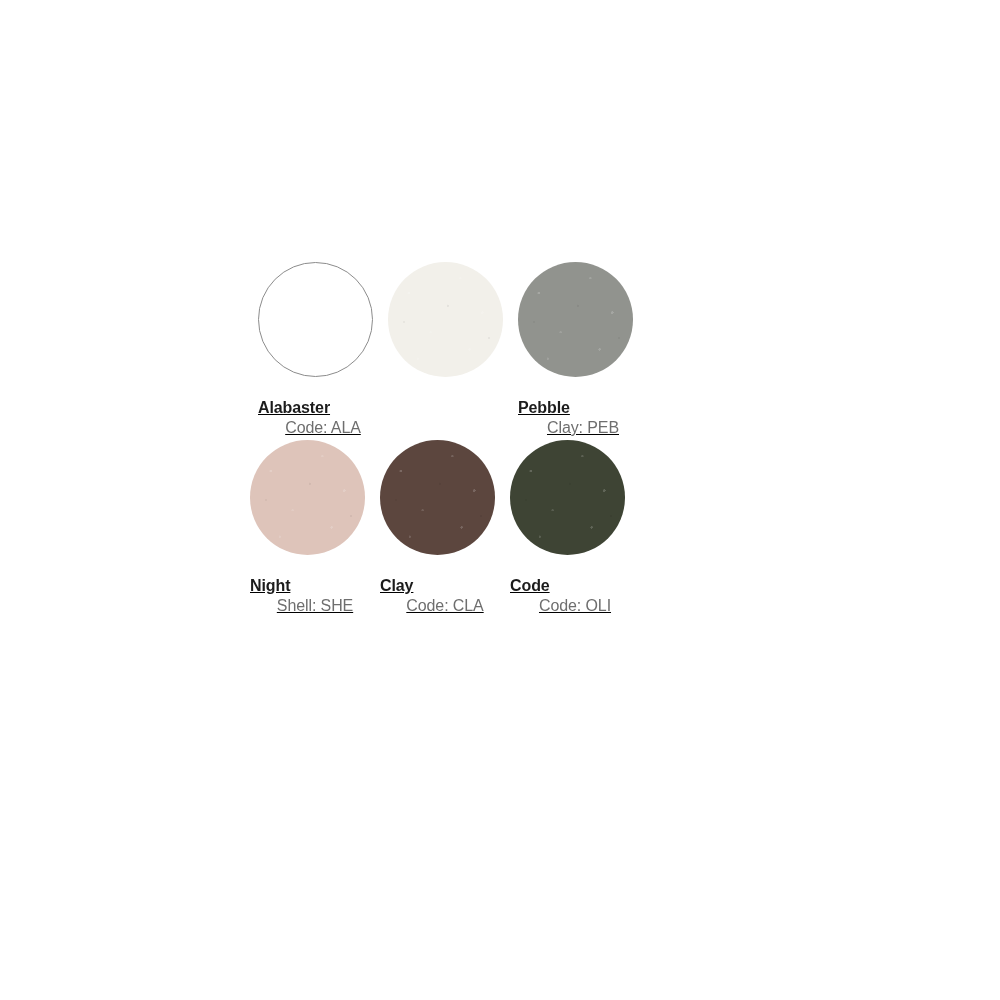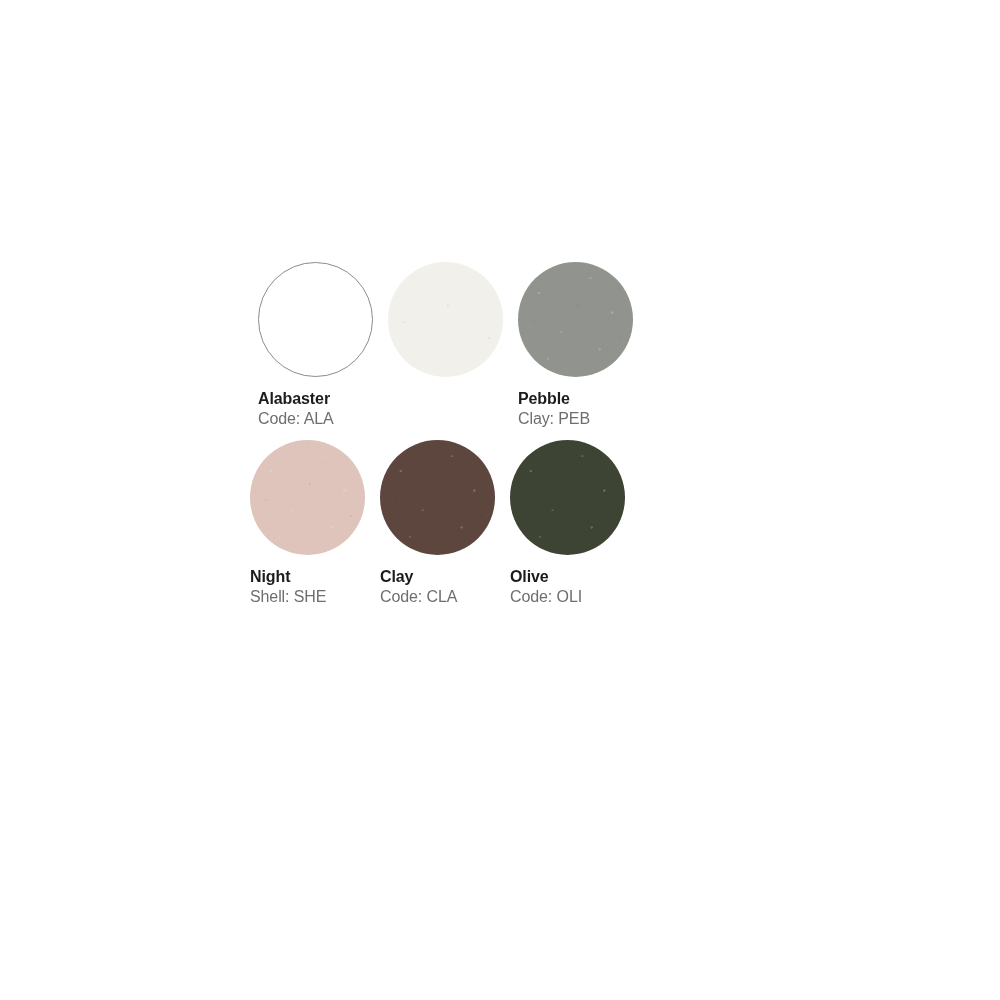--- a/index.html
+++ b/index.html
@@ -63,39 +63,41 @@
       radial-gradient(circle at 52% 38%, rgba(0,0,0,.16) 0 1px, transparent 1.3px),
       radial-gradient(circle at 88% 66%, rgba(0,0,0,.14) 0 1px, transparent 1.3px),
       radial-gradient(circle at 14% 52%, rgba(0,0,0,.12) 0 1px, transparent 1.3px);
   }
 
   .swatch-disc.outlined {
     border: 1px solid #8c8c8c;
   }
 
   .swatch-label {
-    margin-top: 14px;
+    margin-top: 23px;
     line-height: 1.05;
+    text-decoration: underline;
   }
 
   .swatch-name {
     font-size: 16px;
     font-weight: bold;
     color: #1c1c1c;
     letter-spacing: -0.1px;
     white-space: nowrap;
   }
 
   .swatch-code {
     font-size: 16px;
     font-weight: normal;
     color: #6e6e6e;
     letter-spacing: -0.1px;
     white-space: nowrap;
     margin-top: 3px;
+    text-align: center;
   }
 </style>
 </head>
 <body>
 
 <div id="swatch-board">
 
   <div class="swatch-row" id="swatch-row-1">
       <div class="swatch-cell">
         <div class="swatch-disc outlined" style="background-color: rgb(255, 255, 255); border-color: rgb(140, 140, 140);"></div>
@@ -126,19 +128,19 @@
       <div class="swatch-cell">
         <div class="swatch-disc textured" style="background-color: rgb(92, 70, 62);"></div>
         <div class="swatch-label">
           <div class="swatch-name">Clay</div>
           <div class="swatch-code">Code: CLA</div>
         </div>
       </div>
       <div class="swatch-cell">
         <div class="swatch-disc textured" style="background-color: rgb(62, 68, 52);"></div>
         <div class="swatch-label">
-          <div class="swatch-name">Olive</div>
+          <div class="swatch-name">Code</div>
           <div class="swatch-code">Code: OLI</div>
         </div>
       </div>
     </div>
 
 </div>
 
 </body></html>

